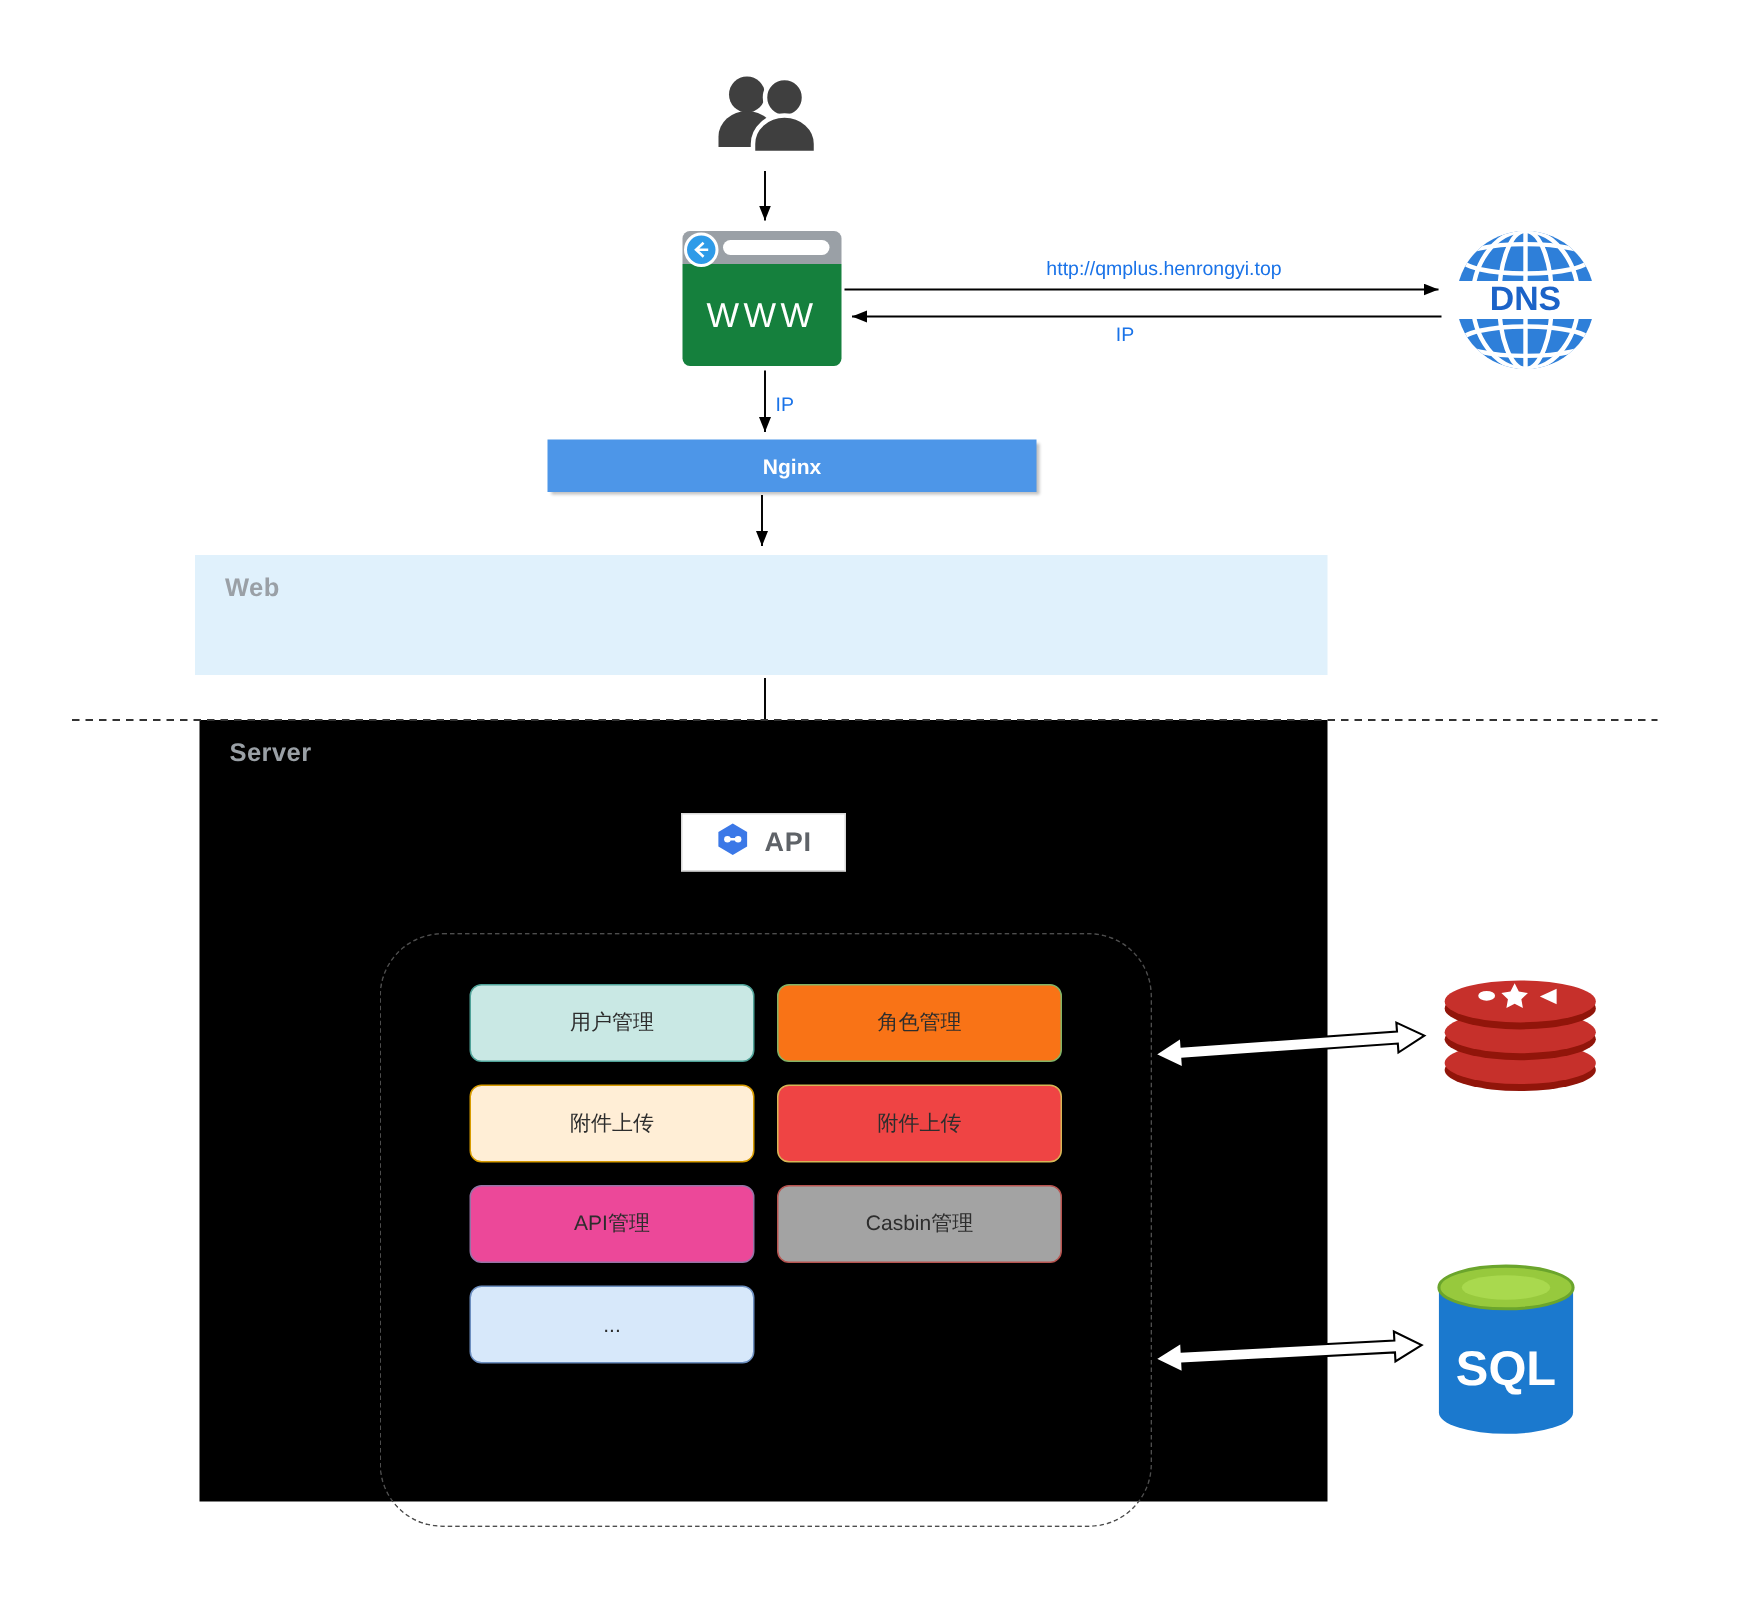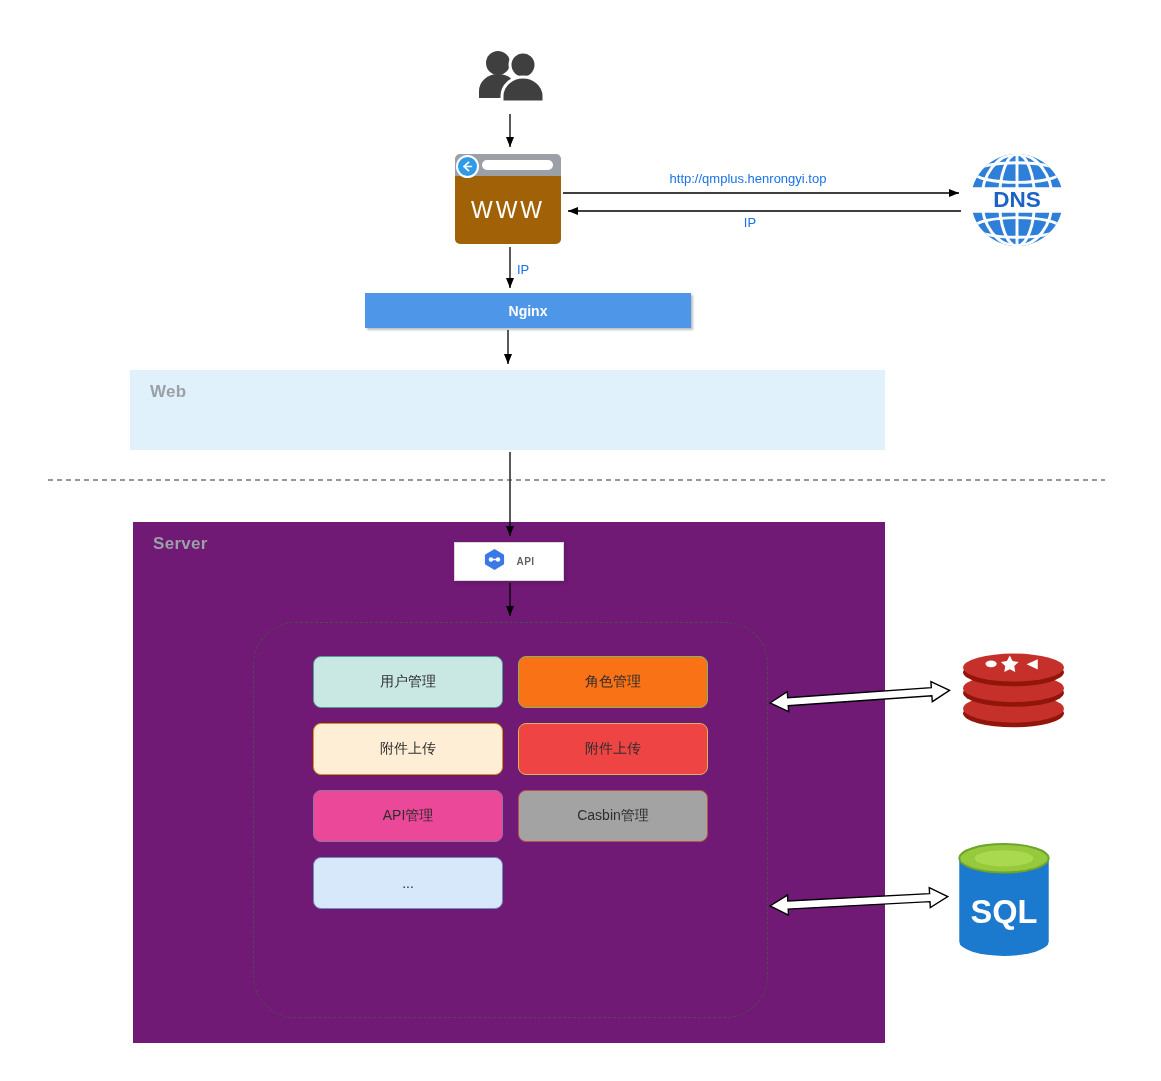--- a/index.html
+++ b/index.html
@@ -7,50 +7,50 @@
   body { background:#fff; font-family:"Liberation Sans", sans-serif; }
   .canvas { position:relative; width:1161px; height:1081px; background:#fff; overflow:hidden; }
 
   
   .connectors { position:absolute; left:0; top:0; width:1161px; height:1081px; z-index:2; pointer-events:none; }
   .conn { stroke:#000; stroke-width:1.3; }
   .divider { stroke:#333; stroke-width:1.2; }
 
   
   .web-zone { position:absolute; left:130px; top:370px; width:755px; height:80px; background:#e0f1fc; z-index:1; }
-  .server-zone { position:absolute; left:133px; top:522px; width:752px; height:521px; background:#701a75; z-index:1; }
+  .server-zone { position:absolute; left:133px; top:480px; width:752px; height:521px; background:#000000; z-index:1; }
   .zone-label { position:absolute; left:20px; top:12px; font-weight:bold; font-size:17px; color:#9aa0a6; letter-spacing:.3px; }
 
   
   .users-icon { position:absolute; left:471px; top:46px; width:78px; height:66px; z-index:3; }
 
   
   .browser { position:absolute; left:455px; top:154px; width:106px; height:90px; z-index:3; }
   .browser-toolbar { position:relative; height:22px; background:#9aa0a6; border-radius:5px 5px 0 0; }
   .browser-addr { position:absolute; left:27px; top:6px; width:71px; height:10px; background:#fff; border-radius:5px; }
   .browser-back { position:absolute; left:1px; top:1px; width:23px; height:23px; background:#2f9be8; border:2px solid #fff; border-radius:50%; display:flex; align-items:center; justify-content:center; z-index:4; }
-  .browser-body { height:68px; background:#a16207; border-radius:0 0 5px 5px; display:flex; align-items:center; justify-content:center; }
+  .browser-body { height:68px; background:#15803d; border-radius:0 0 5px 5px; display:flex; align-items:center; justify-content:center; }
   .browser-label { color:#fff; font-size:23px; letter-spacing:3px; }
 
   
   .dns-icon { position:absolute; left:968px; top:151px; width:98px; height:98px; z-index:3; }
 
   
   .nginx { position:absolute; left:365px; top:293px; width:326px; height:35px; background:#4d96e8; box-shadow:2px 2px 2px rgba(0,0,0,.25); display:flex; align-items:center; justify-content:center; z-index:3; }
   .nginx-label { color:#fff; font-weight:bold; font-size:14px; }
 
   
   .flow-label { position:absolute; color:#1a73e8; font-size:13px; z-index:3; }
-  .url-label { left:608px; top:171px; width:280px; text-align:center; }
+  .url-label { left:636px; top:171px; width:280px; text-align:center; }
   .ip-label-h { left:700px; top:215px; width:100px; text-align:center; }
   .ip-label-v { left:517px; top:262px; }
 
   
   .api-badge { position:absolute; left:454px; top:542px; width:110px; height:39px; background:#fff; border:1px solid #d9d9d9; box-shadow:2px 2px 3px rgba(0,0,0,.12); display:flex; align-items:center; justify-content:center; gap:10px; z-index:3; }
-  .api-label { font-size:10px; font-weight:bold; color:#5f6368; letter-spacing:.5px; }
+  .api-label { font-size:18px; font-weight:bold; color:#5f6368; letter-spacing:.5px; }
 
   
   .module-container { position:absolute; left:253px; top:622px; width:515px; height:396px; border:1.5px dashed #4d4d4d; border-radius:42px; z-index:3; }
   .module-grid { display:grid; grid-template-columns:190px 190px; column-gap:70px; row-gap:40px; justify-content:center; padding-top:33px;gap:15px; }
   .module-box { height:52px; border:1px solid; border-radius:8px; display:flex; align-items:center; justify-content:center; background:#eee; }
   .module-label { font-size:14px; color:#2d2d2d; }
 
   
   .redis-icon { position:absolute; left:957px; top:648px; width:113px; height:84px; z-index:3; }
   .sql-icon { position:absolute; left:953px; top:838px; width:102px; height:124px; z-index:3; }

